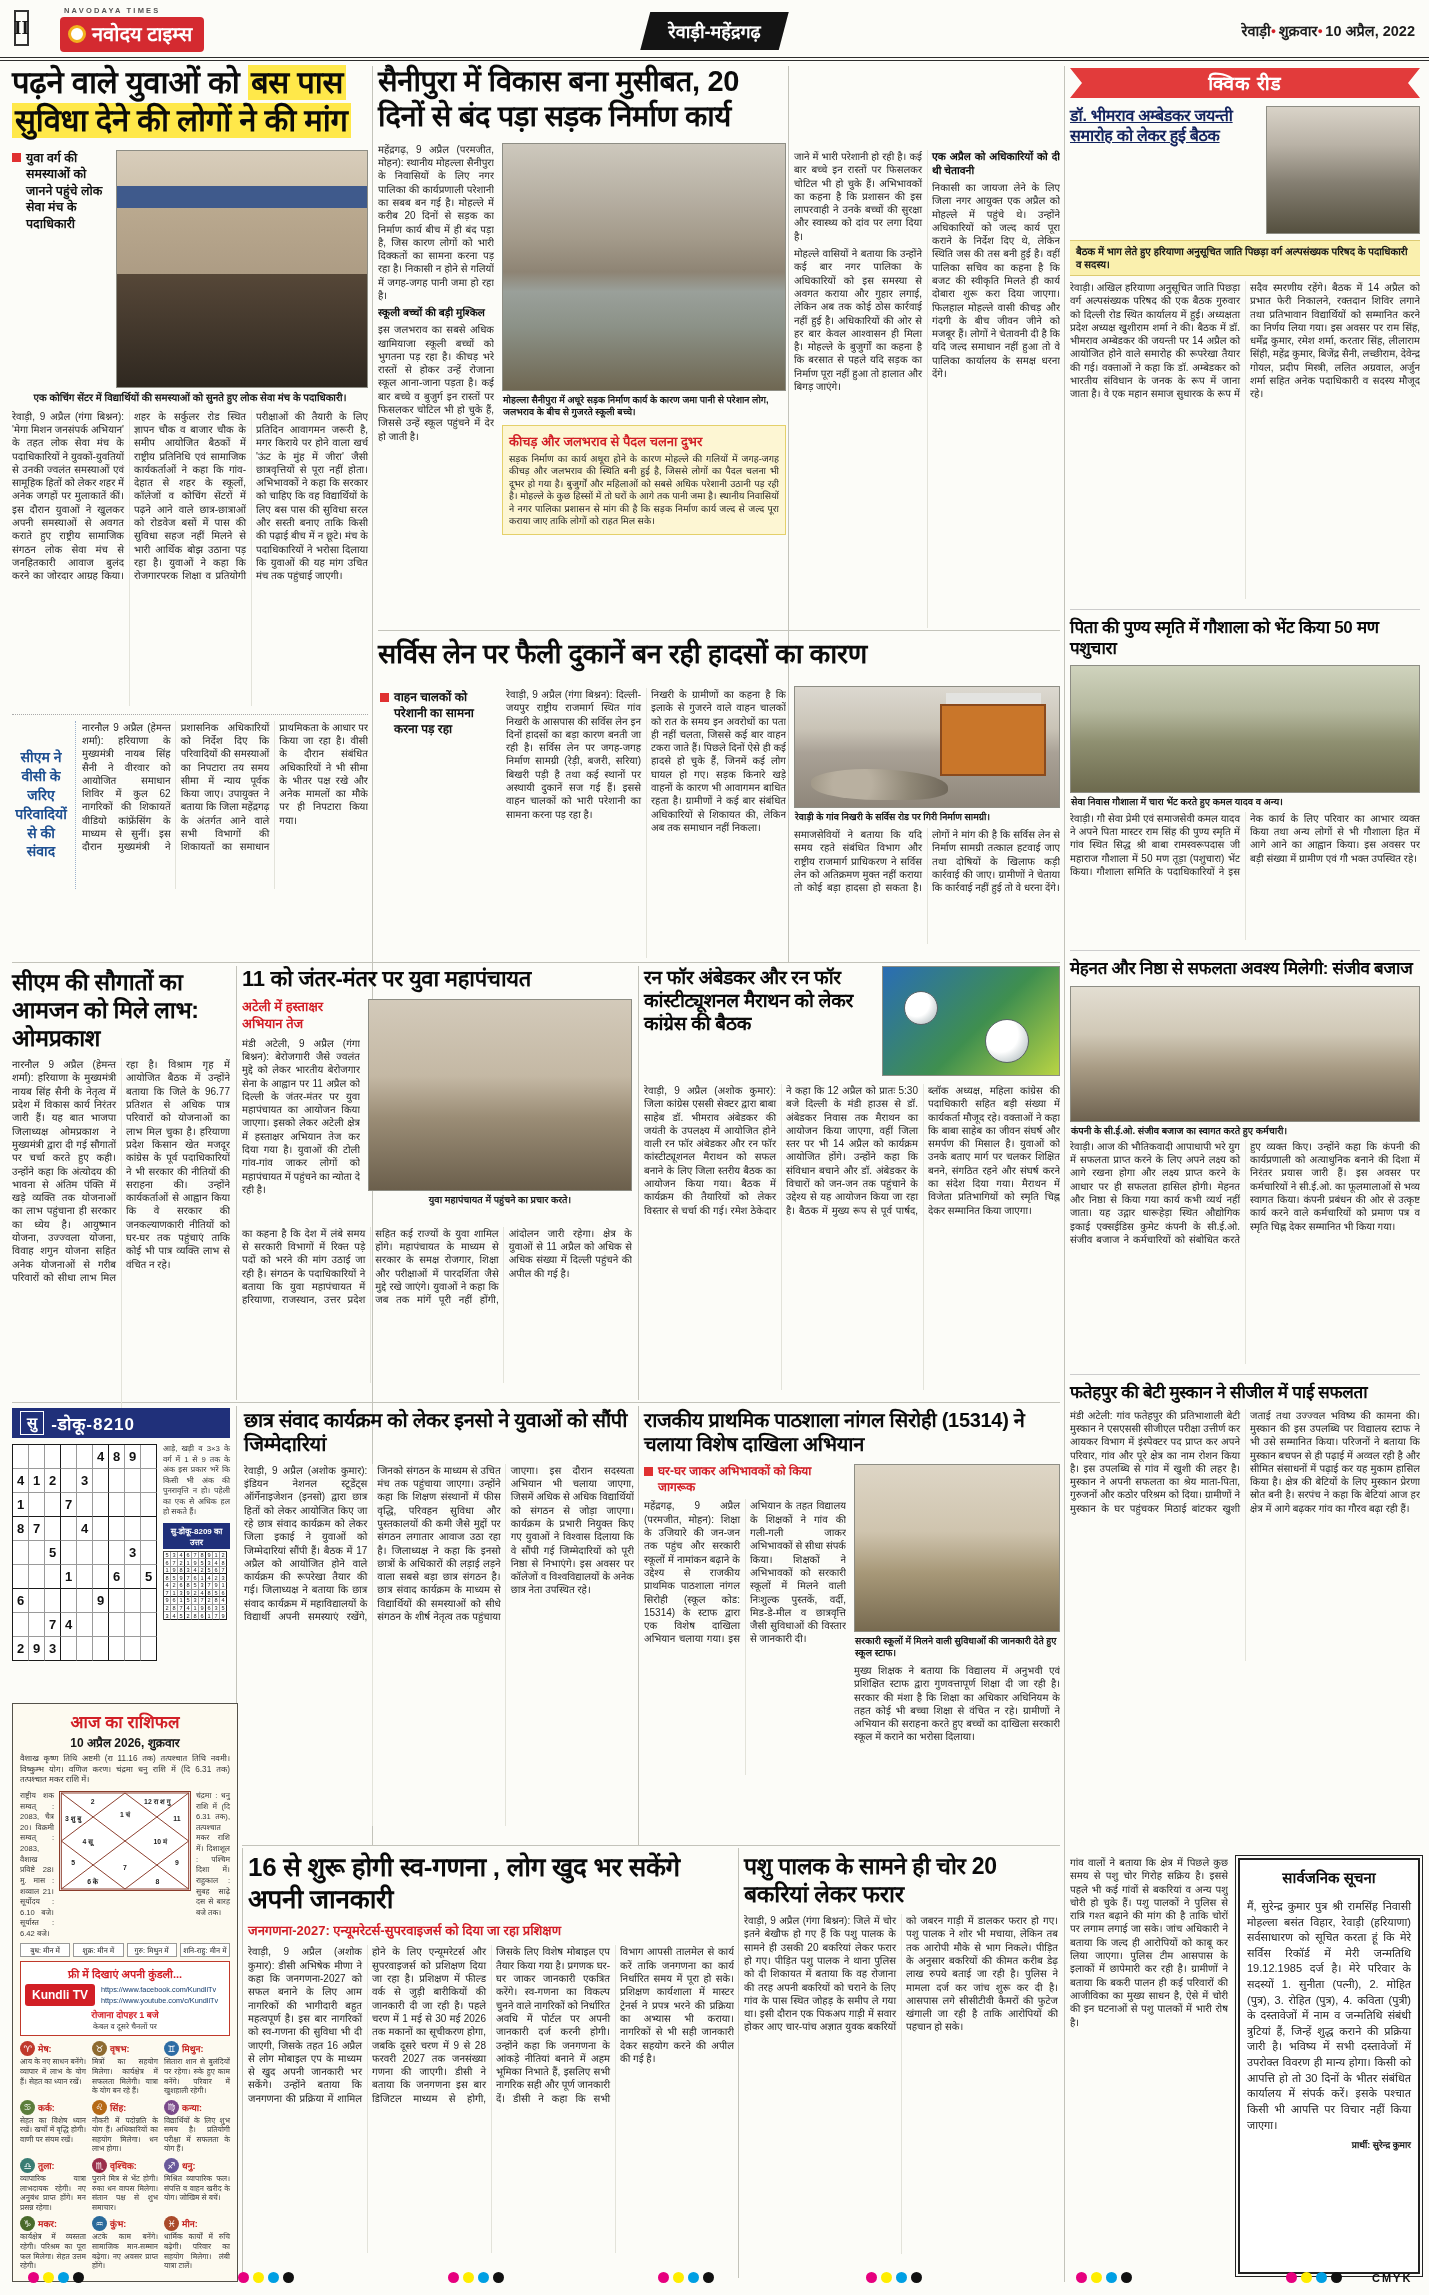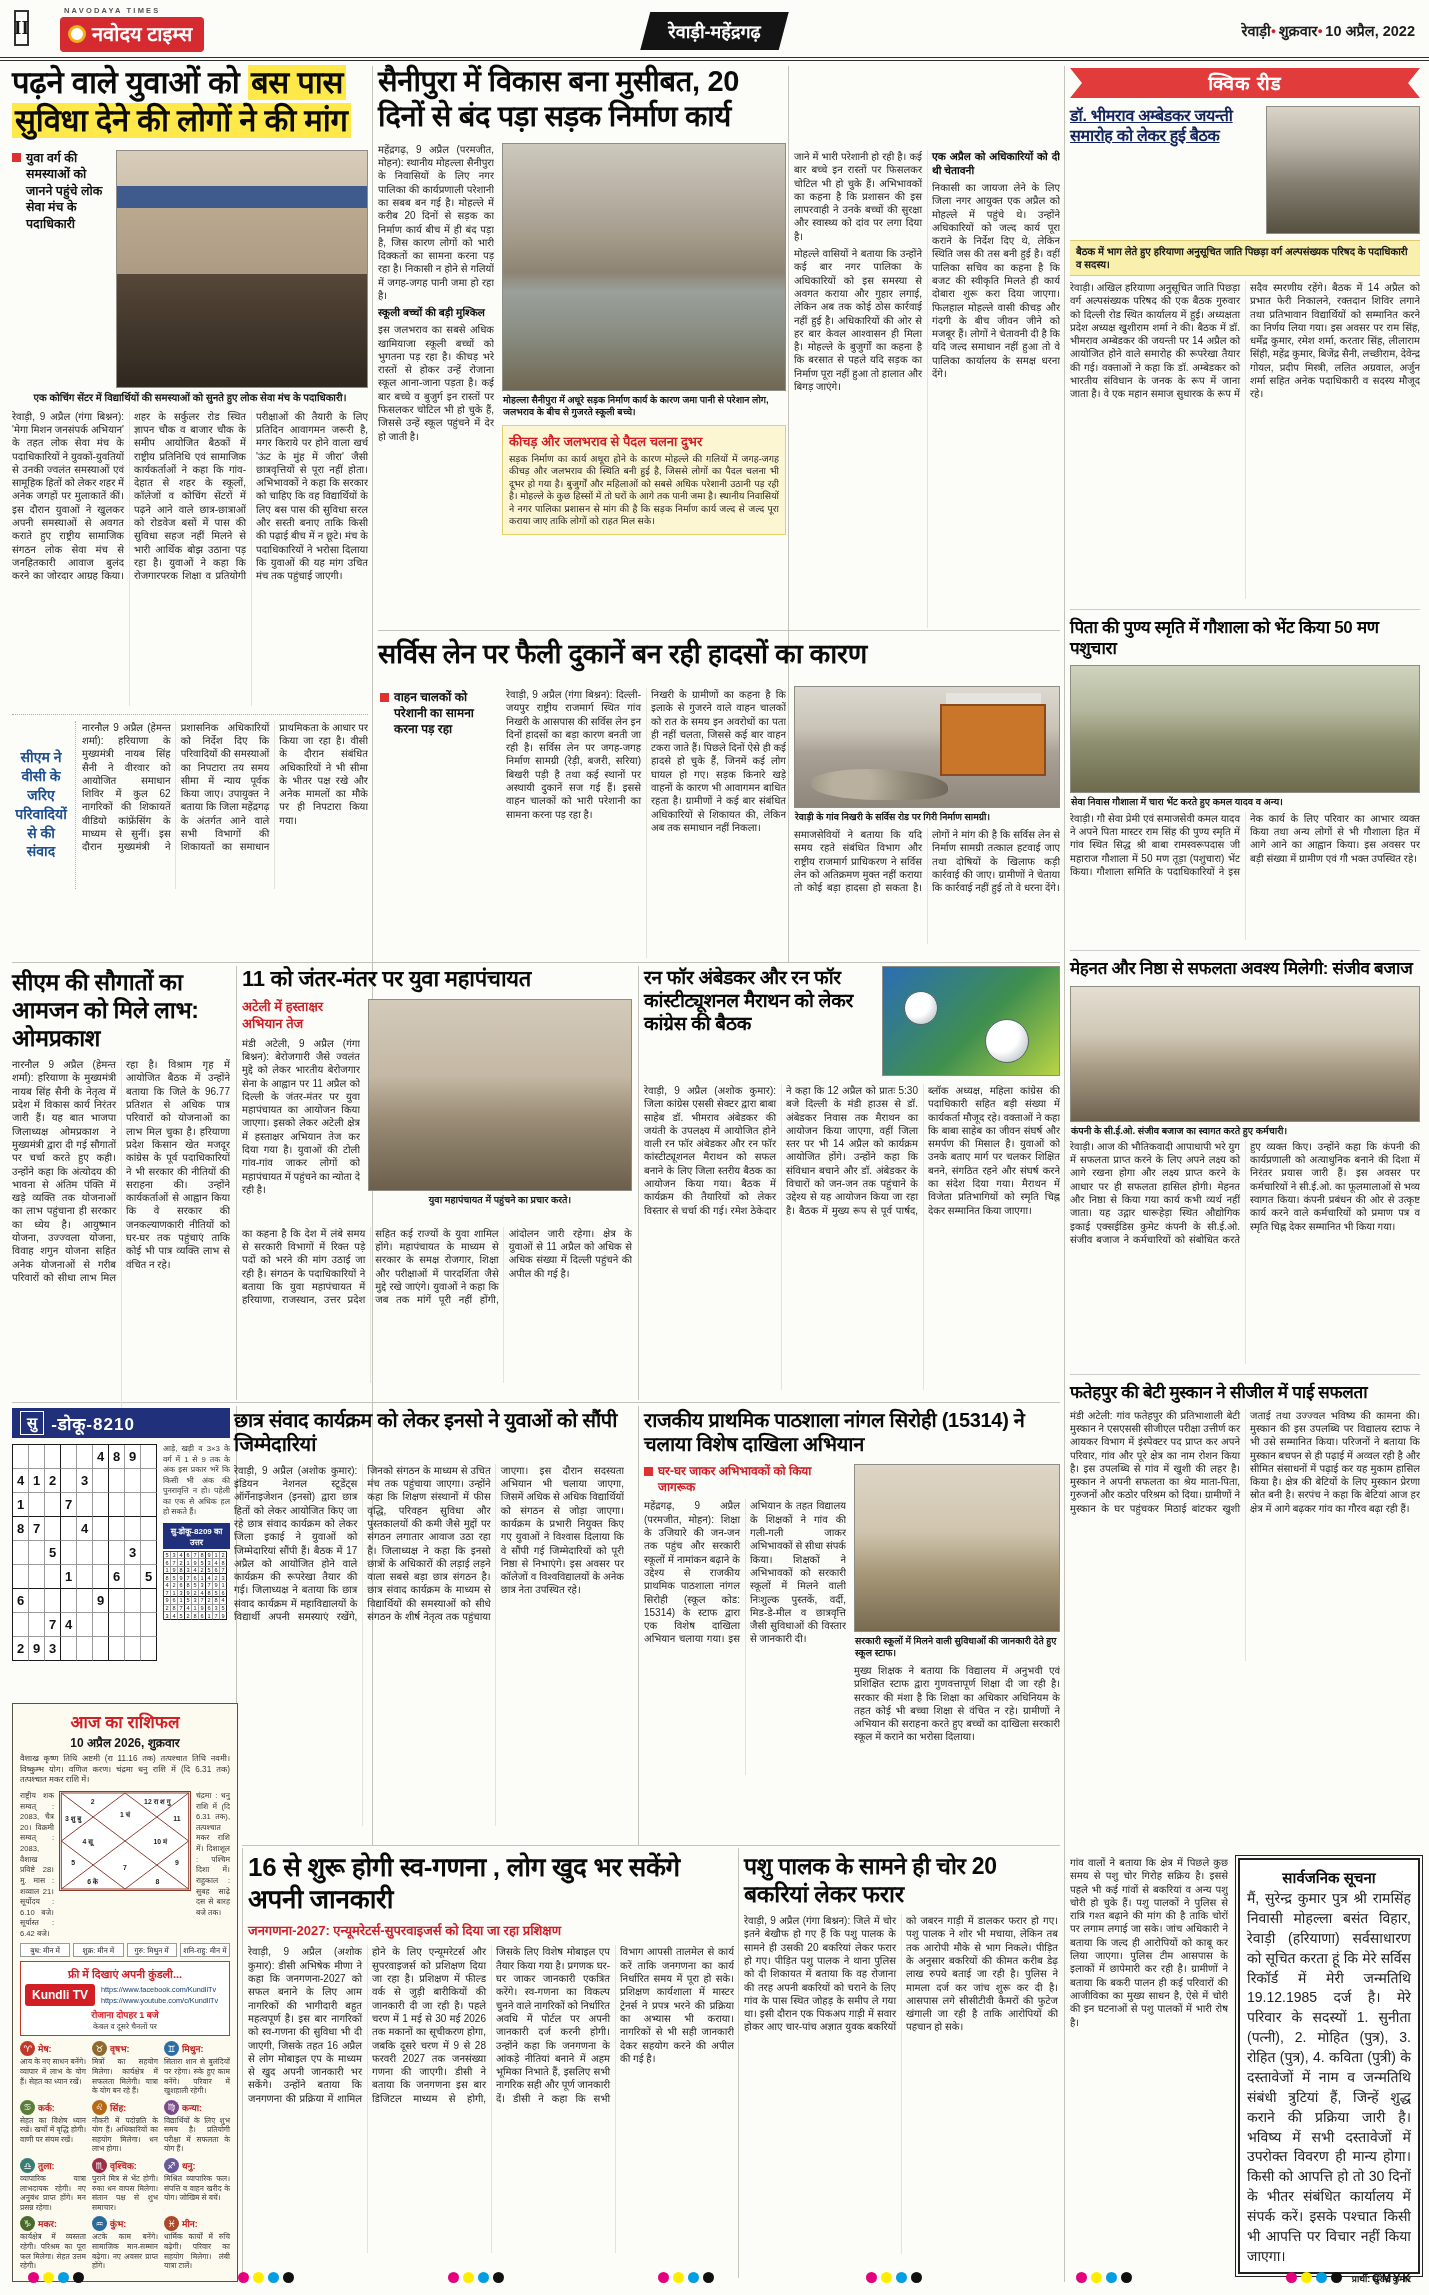--- a/index.html
+++ b/index.html
@@ -77,21 +77,21 @@
   .rf-sched{color:#d21f26;font-weight:700;font-size:9px;text-align:center;margin-top:2px;}
   .rf-note{font-size:7.6px;text-align:center;color:#333;}
   .zodiac-grid{display:grid;grid-template-columns:repeat(3,1fr);gap:4px 6px;margin-top:5px;}
   .zod-head{display:flex;align-items:center;margin-bottom:1px;}
   .zod-icon{display:inline-flex;flex:0 0 15px;width:15px;height:15px;border-radius:50%;align-items:center;justify-content:center;color:#fff;font-size:9px;}
   .zod-name{color:#c4231f;font-weight:700;font-size:9px;margin-left:3px;}
   .zod-text{font-size:7.5px;line-height:1.28;text-align:justify;color:#3a3a3a;}
   
   .notice{border:2px solid #222;outline:1px solid #222;outline-offset:2px;padding:7px;background:#fff;}
   .notice-title{text-align:center;font-weight:700;font-size:15px;color:#111;}
-  .notice-body{font-size:14px;line-height:1.42;text-align:justify;margin-top:2px;color:#222;}
+  .notice-body{font-size:11px;line-height:1.42;text-align:justify;margin-top:12px;color:#222;}
   .notice-sign{text-align:right;font-weight:700;font-size:9px;margin-top:5px;}
   
   .reg-dot{position:absolute;top:0;width:11px;height:11px;border-radius:50%;}
   .cmyk-label{position:absolute;font-weight:700;font-size:11px;letter-spacing:2px;color:#111;}
 </style>
 </head>
 <body>
 
 <div class="page">
 
@@ -438,21 +438,21 @@
             <div class="su-ans-cell" style="border-right: 0.6px solid rgb(154, 154, 154); border-bottom: 1.6px solid rgb(26, 26, 26);">8</div>
             <div class="su-ans-cell" style="border-right: 1.6px solid rgb(26, 26, 26); border-bottom: 1.6px solid rgb(26, 26, 26);">6</div>
             <div class="su-ans-cell" style="border-right: 0.6px solid rgb(154, 154, 154); border-bottom: 1.6px solid rgb(26, 26, 26);">1</div>
             <div class="su-ans-cell" style="border-right: 0.6px solid rgb(154, 154, 154); border-bottom: 1.6px solid rgb(26, 26, 26);">7</div>
             <div class="su-ans-cell" style="border-right: 1.6px solid rgb(26, 26, 26); border-bottom: 1.6px solid rgb(26, 26, 26);">9</div>
           </div>
       </div>
     </div>
   </div>
 
-  <div class="abs" style="left:234px;top:1408px;width:390px;">
+  <div class="abs" style="left:244px;top:1408px;width:390px;">
     <div class="headline" style="font-size:20px;">छात्र संवाद कार्यक्रम को लेकर इनसो ने युवाओं को सौंपी जिम्मेदारियां</div>
     <div class="body-text cols-3" style="height:362px;margin-top:7px;">
         <p>रेवाड़ी, 9 अप्रैल (अशोक कुमार): इंडियन नेशनल स्टूडेंट्स ऑर्गेनाइजेशन (इनसो) द्वारा छात्र हितों को लेकर आयोजित किए जा रहे छात्र संवाद कार्यक्रम को लेकर जिला इकाई ने युवाओं को जिम्मेदारियां सौंपी हैं। बैठक में 17 अप्रैल को आयोजित होने वाले कार्यक्रम की रूपरेखा तैयार की गई। जिलाध्यक्ष ने बताया कि छात्र संवाद कार्यक्रम में महाविद्यालयों के विद्यार्थी अपनी समस्याएं रखेंगे, जिनको संगठन के माध्यम से उचित मंच तक पहुंचाया जाएगा। उन्होंने कहा कि शिक्षण संस्थानों में फीस वृद्धि, परिवहन सुविधा और पुस्तकालयों की कमी जैसे मुद्दों पर संगठन लगातार आवाज उठा रहा है। जिलाध्यक्ष ने कहा कि इनसो छात्रों के अधिकारों की लड़ाई लड़ने वाला सबसे बड़ा छात्र संगठन है। छात्र संवाद कार्यक्रम के माध्यम से विद्यार्थियों की समस्याओं को सीधे संगठन के शीर्ष नेतृत्व तक पहुंचाया जाएगा। इस दौरान सदस्यता अभियान भी चलाया जाएगा, जिसमें अधिक से अधिक विद्यार्थियों को संगठन से जोड़ा जाएगा। कार्यक्रम के प्रभारी नियुक्त किए गए युवाओं ने विश्वास दिलाया कि वे सौंपी गई जिम्मेदारियों को पूरी निष्ठा से निभाएंगे। इस अवसर पर कॉलेजों व विश्वविद्यालयों के अनेक छात्र नेता उपस्थित रहे।</p>
       </div>
   </div>
 
   <div class="abs" style="left:644px;top:1408px;width:416px;">
     <div class="headline" style="font-size:20px;">राजकीय प्राथमिक पाठशाला नांगल सिरोही (15314) ने चलाया विशेष दाखिला अभियान</div>
     <div style="display:flex;gap:8px;margin-top:7px;">
       <div style="flex:1;">

